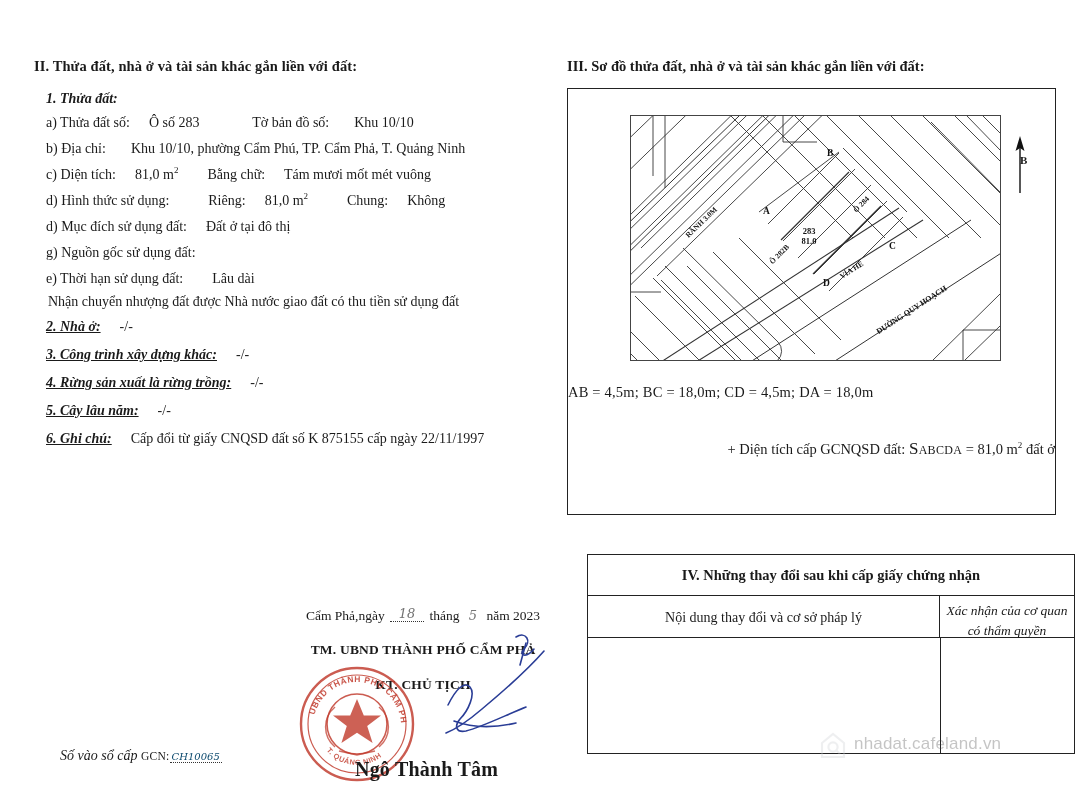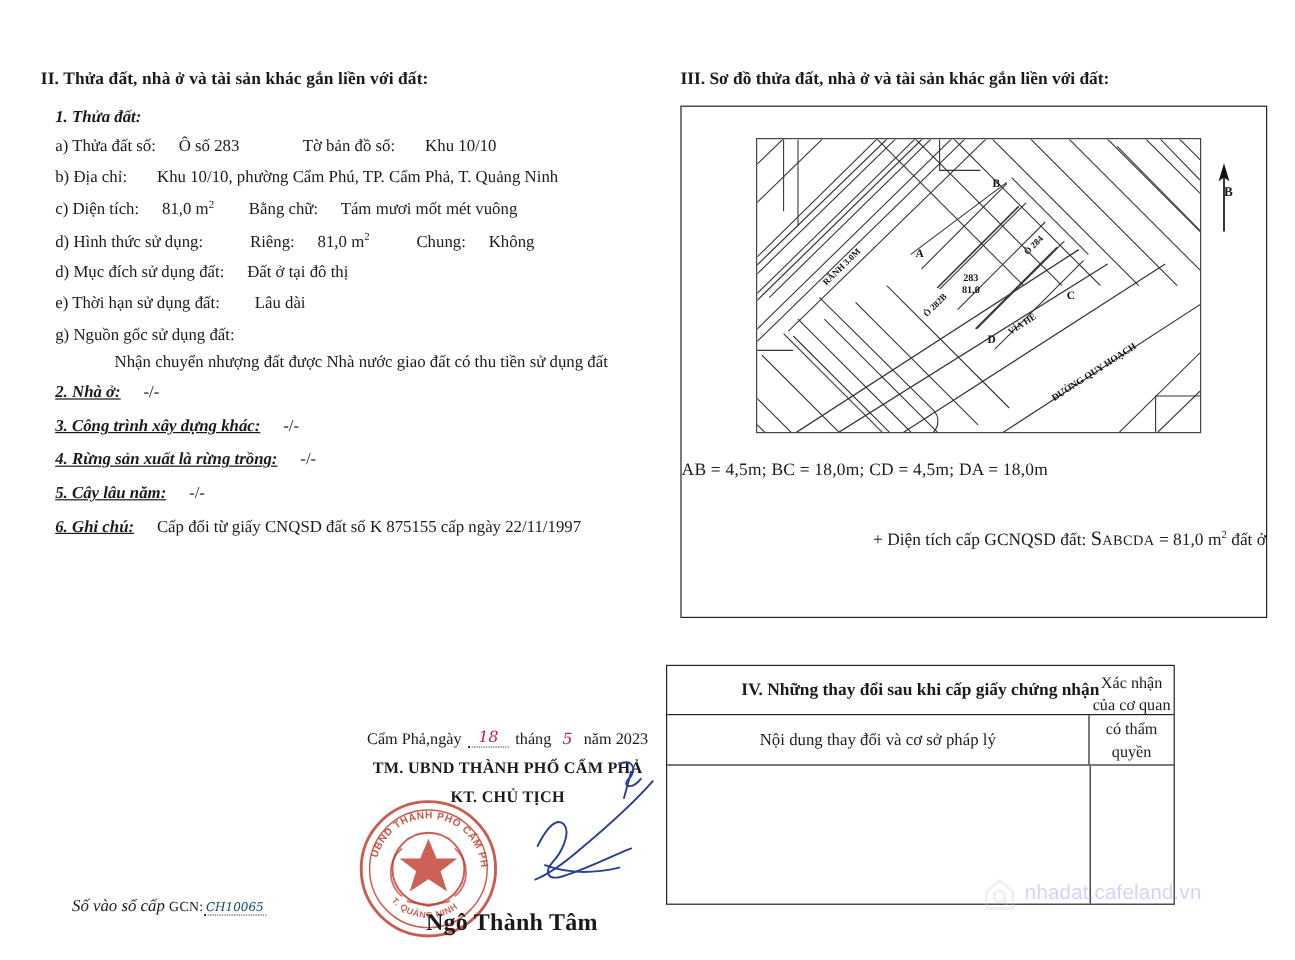--- a/index.html
+++ b/index.html
@@ -17,21 +17,21 @@
   .line{font-size:14px;margin:0 0 5px 12px;line-height:1.5;white-space:nowrap;}
   .lbl{display:inline;}
   .val{display:inline;}
   .gap-a{display:inline-block;width:46px;}
   .gap-b{display:inline-block;width:22px;}
   .gap-c{display:inline-block;width:32px;}
   .gap-d{display:inline-block;width:18px;}
   .gap-e{display:inline-block;width:12px;}
   .it{font-style:italic;font-weight:bold;text-decoration:underline;}
   sup{font-size:9px;vertical-align:super;}
-  .origin{font-size:14px;margin:0 0 6px 14px;text-align:center;}
+  .origin{font-size:14px;margin:0 0 6px 14px;}
   .num-line{font-size:14px;margin:0 0 7px 12px;line-height:1.5;}
 
   
   .right-col{position:absolute;left:567px;top:58px;width:494px;}
   .sec3-head{font-size:14.5px;font-weight:bold;margin-bottom:13px;}
   .sketch-frame{
     position:relative;width:489px;height:427px;
     border:1.3px solid #222;box-sizing:border-box;background:#fff;
   }
   .map-box{
@@ -49,56 +49,56 @@
   }
   .area-line{
     position:absolute;left:0;right:0;top:322px;text-align:right;
     font-size:14.5px;
     margin-top:28px;
   }
   .sabcda{font-variant:small-caps;font-size:17px;letter-spacing:.3px;}
 
   
   .sec4{
-    position:absolute;left:555px;top:554px;width:424px;height:200px;
+    position:absolute;left:587px;top:554px;width:488px;height:200px;
     border:1.3px solid #222;box-sizing:border-box;
   }
   .sec4-title{
     height:40px;line-height:40px;text-align:center;
     font-size:14.5px;font-weight:bold;border-bottom:1.1px solid #222;
   }
   .sec4-cols{display:flex;height:157px;}
   .sec4-c1{
     flex:0 0 352px;border-right:1.1px solid #222;
     display:flex;align-items:flex-start;justify-content:center;
     padding-top:14px;box-sizing:border-box;
   }
   .sec4-c2{
-    flex:1;display:flex;align-items:flex-end;justify-content:center;
-    padding-top:8px;box-sizing:border-box;
+    flex:1;display:flex;align-items:center;justify-content:center;
+    padding-top:8px;box-sizing:border-box;font-style:italic;
   }
   .sec4-c1 .hdr{font-size:14px;}
   .sec4-c2 .hdr{font-size:13.5px;text-align:center;line-height:1.45;}
   .sec4-sub{border-bottom:1.1px solid #222;}
   .sec4-body{display:flex;height:115px;}
   .sec4-b1{flex:0 0 352px;border-right:1.1px solid #222;}
   .sec4-b2{flex:1;}
 
   
   .sig{position:absolute;left:293px;top:608px;width:260px;text-align:center;}
   .sig-date{font-size:13.5px;white-space:nowrap;}
   .dotted{
     display:inline-block;min-width:34px;border-bottom:1.5px dotted #333;
     position:relative;top:-2px;margin:0 2px;
   }
   .hand{
-    font-family:"DejaVu Serif", serif;color:#be185d;font-style:italic;
+    font-family:"DejaVu Serif", serif;color:#737373;font-style:italic;
     font-size:13px;
   }
-  .sig-org{font-size:13.5px;font-weight:bold;line-height:1.35;margin-top:6px;letter-spacing:.2px;}
+  .sig-org{font-size:13.5px;font-weight:bold;line-height:1.35;margin-top:17px;letter-spacing:.2px;}
   .sig-name{
     position:absolute;left:355px;top:758px;font-size:20px;font-weight:bold;
     letter-spacing:.2px;
   }
   .gcn{position:absolute;left:60px;top:748px;font-size:14px;white-space:nowrap;}
   .gcn .lead{font-style:italic;}
   .gcn .small{font-size:11.5px;font-variant:small-caps;letter-spacing:.3px;}
   .gcn-hand{
     font-family:"DejaVu Serif", serif;color:#0c4a6e;font-style:italic;
     font-size:10px;border-bottom:1.3px dotted #333;padding:0 2px;
@@ -108,21 +108,21 @@
   .stamp{position:absolute;left:295px;top:663px;width:124px;height:122px;pointer-events:none;}
   
   .pen{position:absolute;left:330px;top:615px;width:230px;height:150px;pointer-events:none;}
 
   
   .watermark{
     position:absolute;left:818px;top:730px;width:238px;height:34px;
     opacity:.30;pointer-events:none;
   }
   .wm-text{
-    position:absolute;left:36px;top:4px;font-size:17px;color:#8b5cf6;
+    position:absolute;left:36px;top:4px;font-size:17px;color:#404040;
     font-family:"Liberation Sans", sans-serif;letter-spacing:.2px;
   }
 </style>
 </head>
 <body>
 
 <div class="page">
 
   <div class="left-col">
 
@@ -168,27 +168,27 @@
       <span class="val">Không</span>
     </div>
 
     <div class="line">
       <span class="lbl">d) Mục đích sử dụng đất:</span>
       <span class="gap-e"></span>
       <span class="val">Đất ở tại đô thị</span>
     </div>
 
     <div class="line">
+      <span class="lbl">g) Nguồn gốc sử dụng đất:</span>
+    </div>
+
+    <div class="line">
       <span class="lbl">e) Thời hạn sử dụng đất:</span>
       <span class="gap-b"></span>
       <span class="val">Lâu dài</span>
-    </div>
-
-    <div class="line">
-      <span class="lbl">g) Nguồn gốc sử dụng đất:</span>
     </div>
 
     <div class="origin">Nhận chuyển nhượng đất được Nhà nước giao đất có thu tiền sử dụng đất</div>
 
     <div class="num-line">
       <span class="it">2. Nhà ở:</span>
       <span class="gap-e"></span>
       <span>-/-</span>
     </div>
     <div class="num-line">

